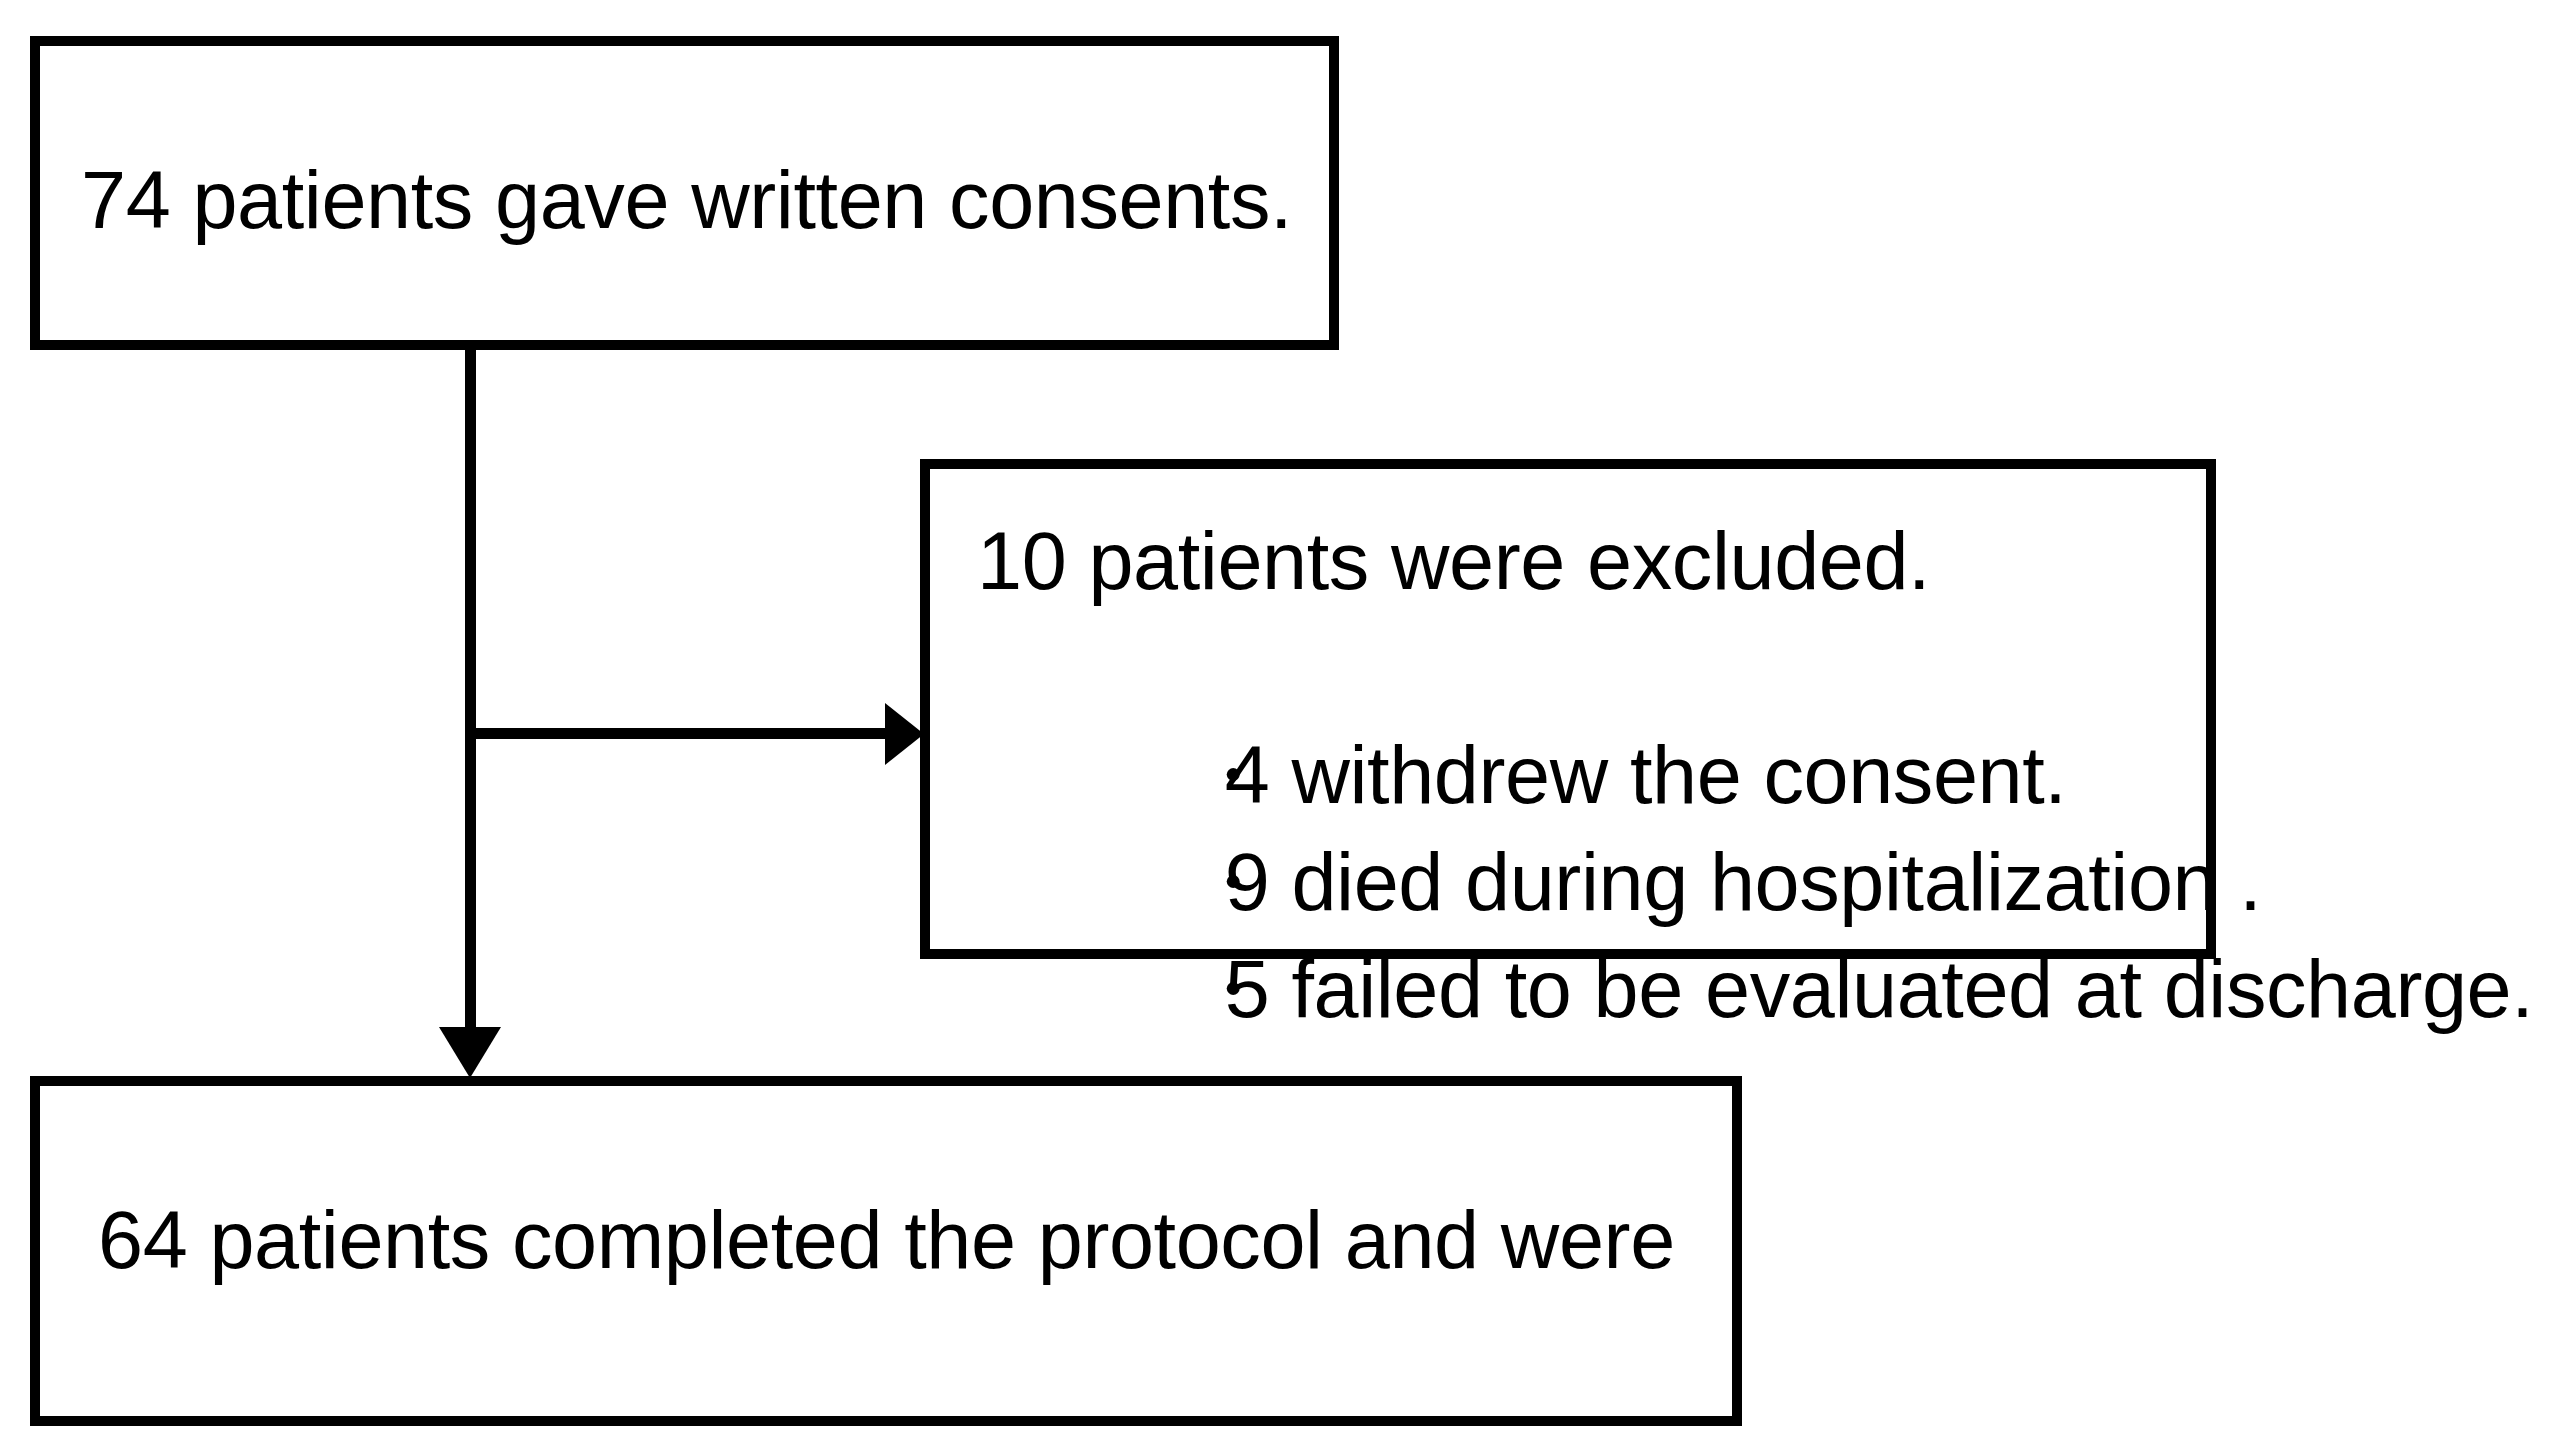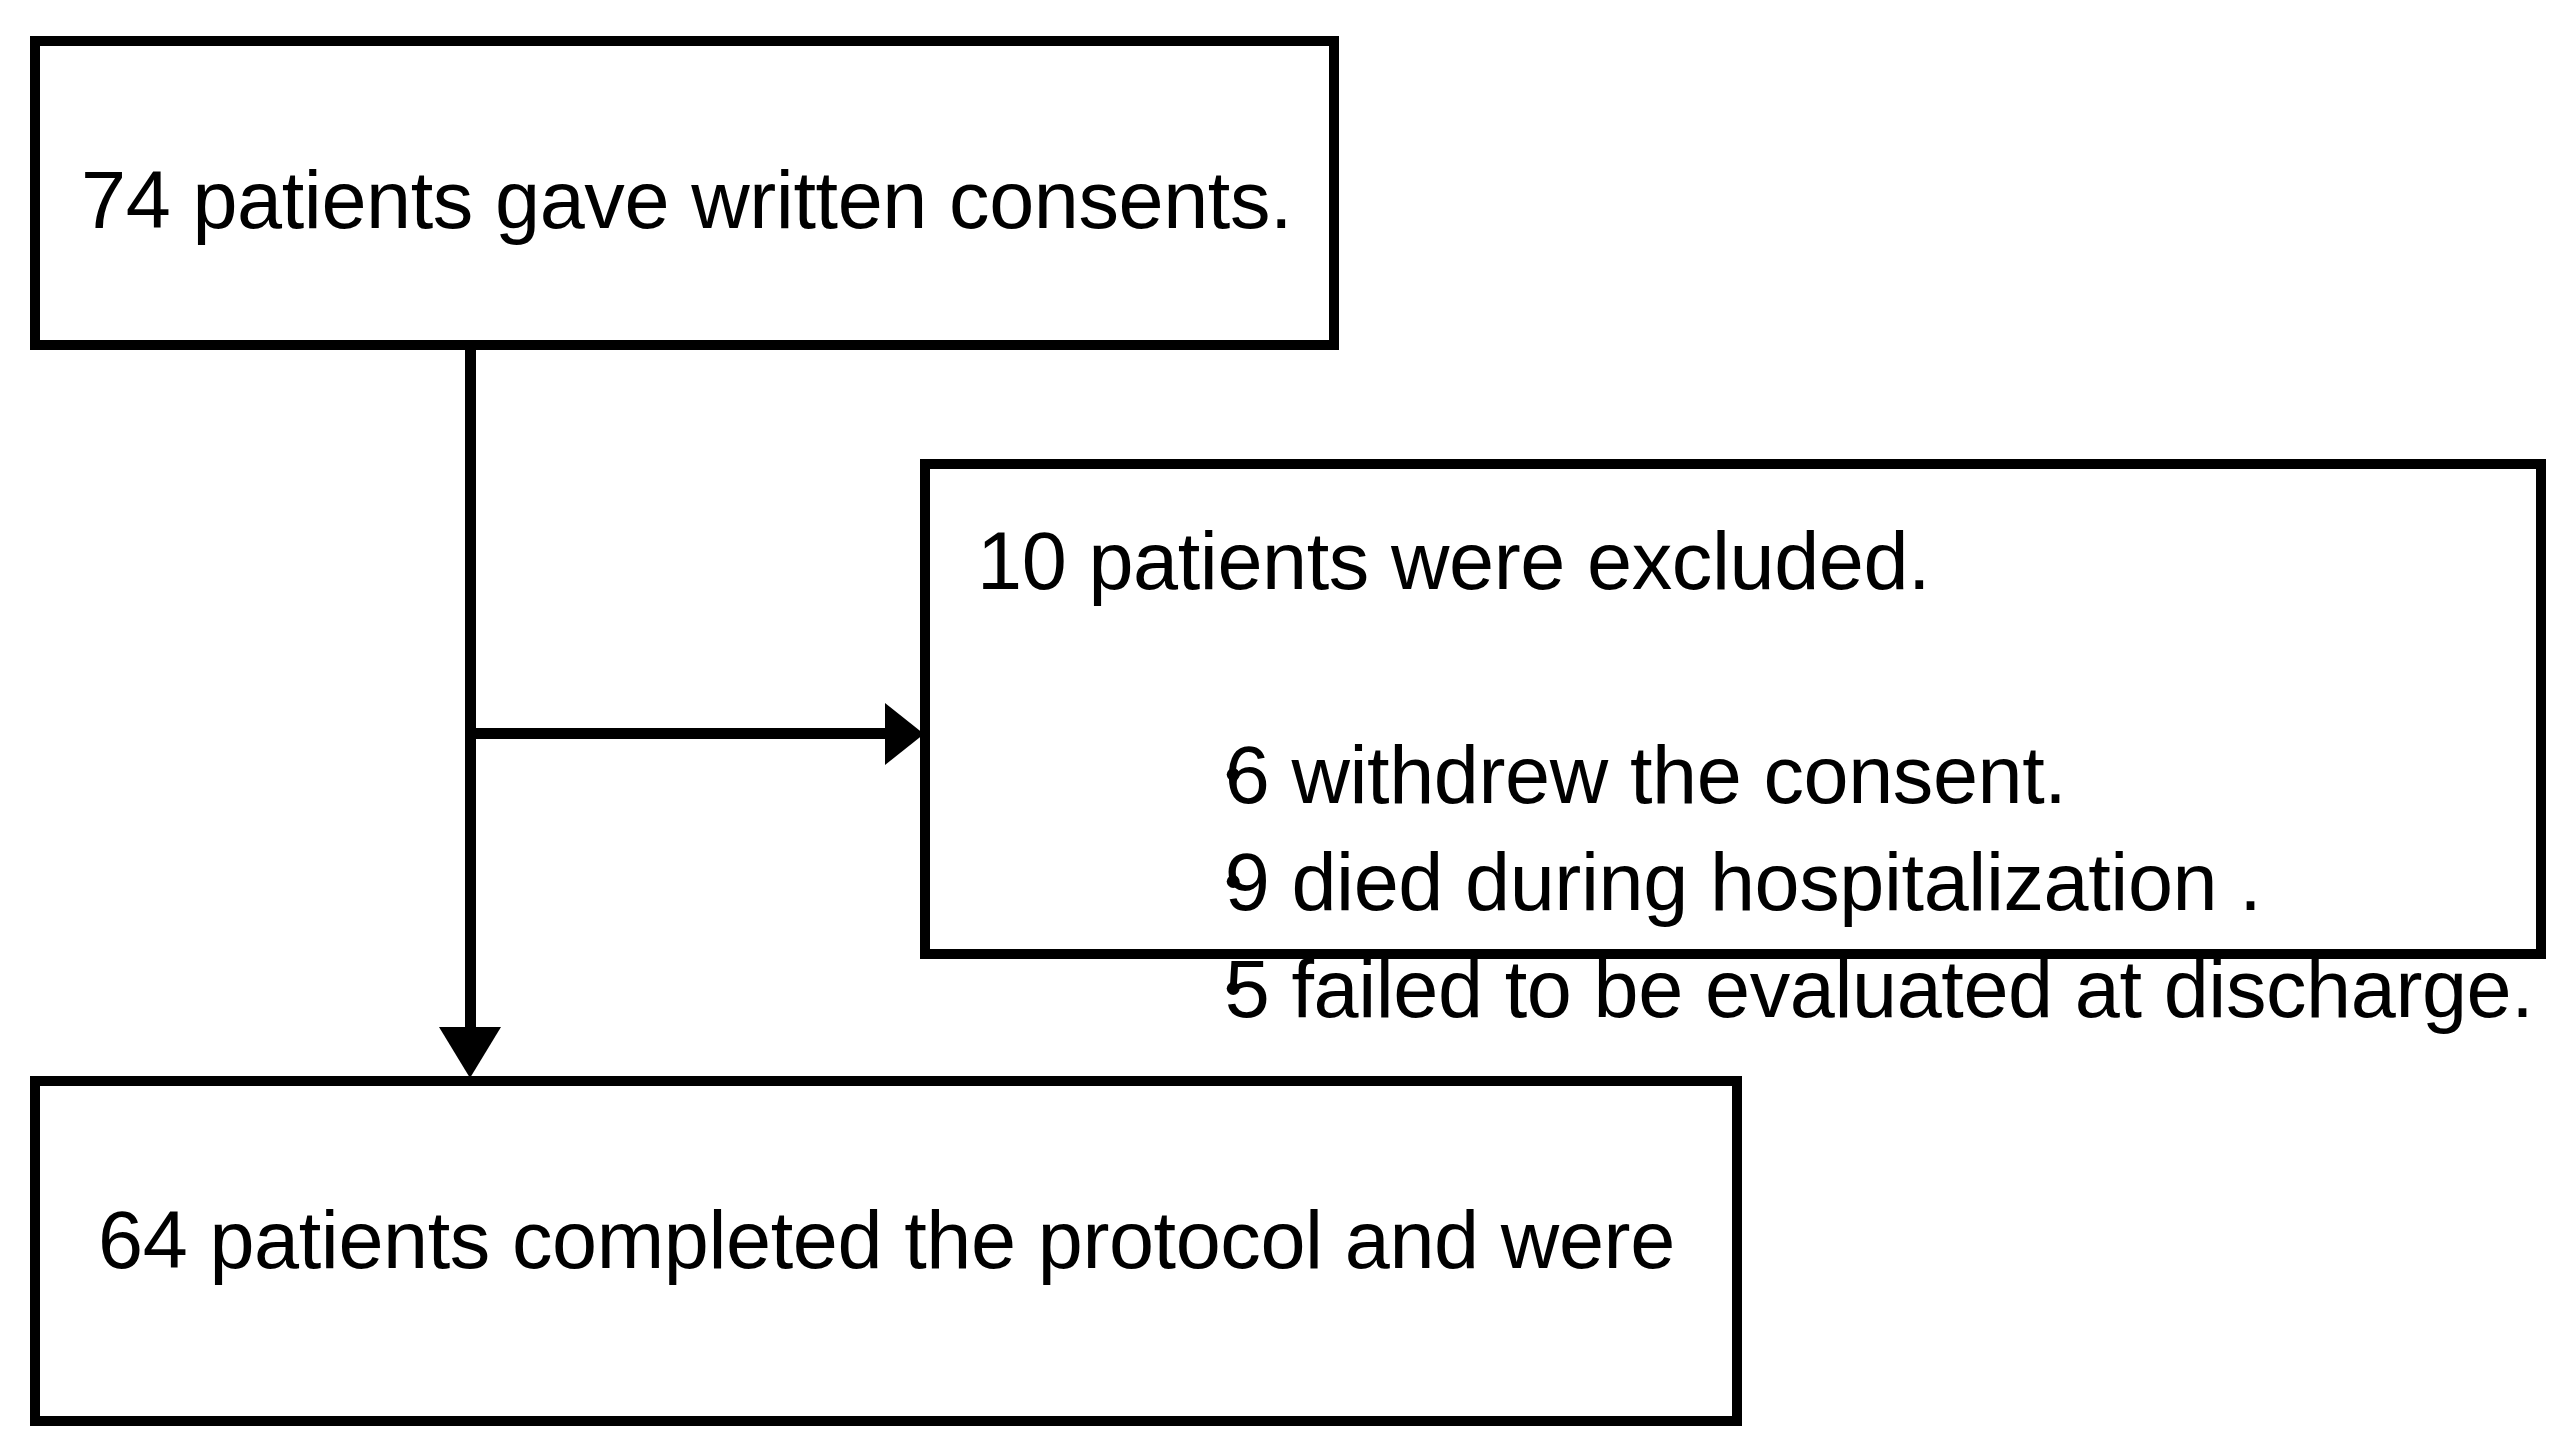--- a/index.html
+++ b/index.html
@@ -29,21 +29,21 @@
   }
   #box-consent {
     left: 30px;
     top: 36px;
     width: 1309px;
     height: 314px;
   }
   #box-excluded {
     left: 920px;
     top: 459px;
-    width: 1626px;
+    width: 1296px;
     height: 500px;
   }
   #box-included {
     left: 30px;
     top: 1076px;
     width: 1712px;
     height: 350px;
   }
 
   
@@ -143,21 +143,21 @@
 
   <div class="connector-line" id="trunk-vertical"></div>
   <div class="connector-line" id="branch-horizontal"></div>
   <div class="arrowhead" id="arrowhead-right"></div>
   <div class="arrowhead" id="arrowhead-down"></div>
 
   <div class="flow-box" id="box-excluded">
     <div class="box-text" id="excluded-heading">10 patients were excluded.</div>
 
     <div class="excluded-item" id="excluded-item-0">
-      <span class="bullet-dot">・</span><span>6 withdrew the consent.</span>
+      <span class="bullet-dot">・</span><span>4 withdrew the consent.</span>
     </div>
 
     <div class="excluded-item" id="excluded-item-1">
       <span class="bullet-dot">・</span><span>9 died during hospitalization .</span>
     </div>
 
     <div class="excluded-item" id="excluded-item-2">
       <span class="bullet-dot">・</span><span>5 failed to be evaluated at discharge.</span>
     </div>
   </div>

